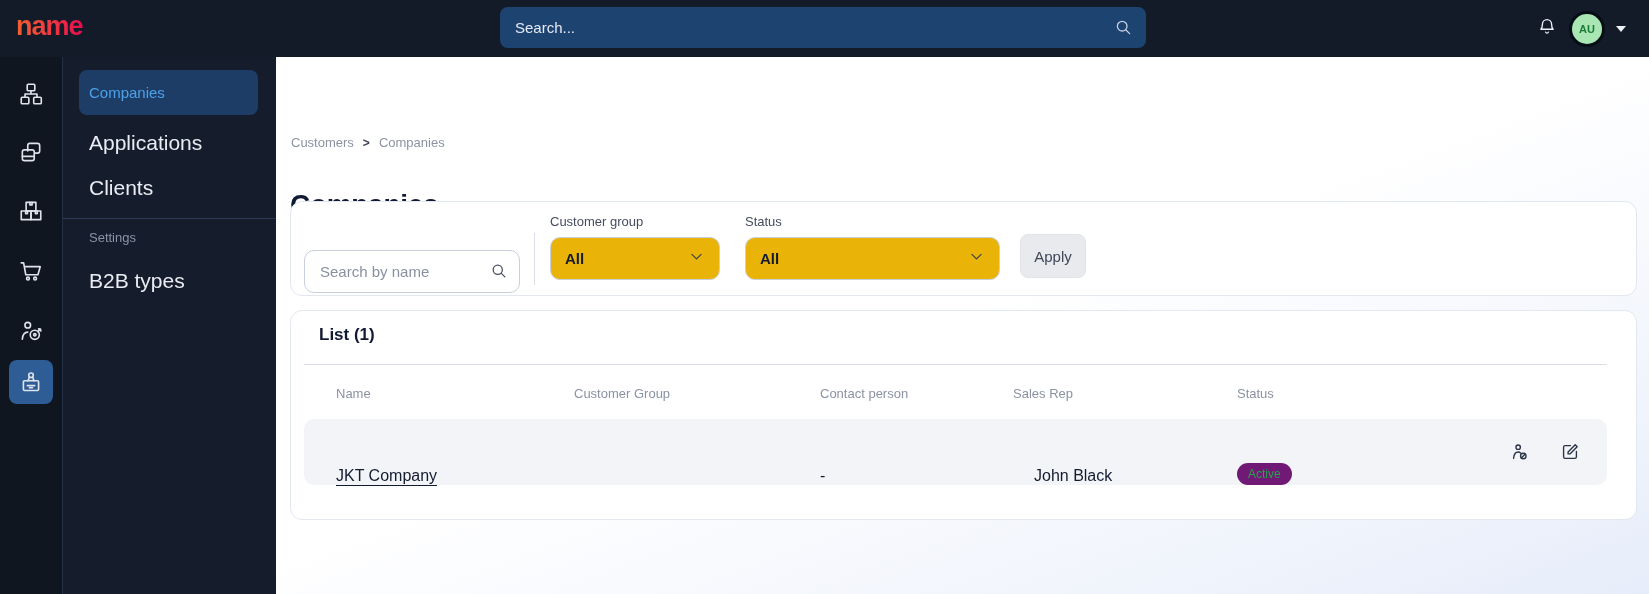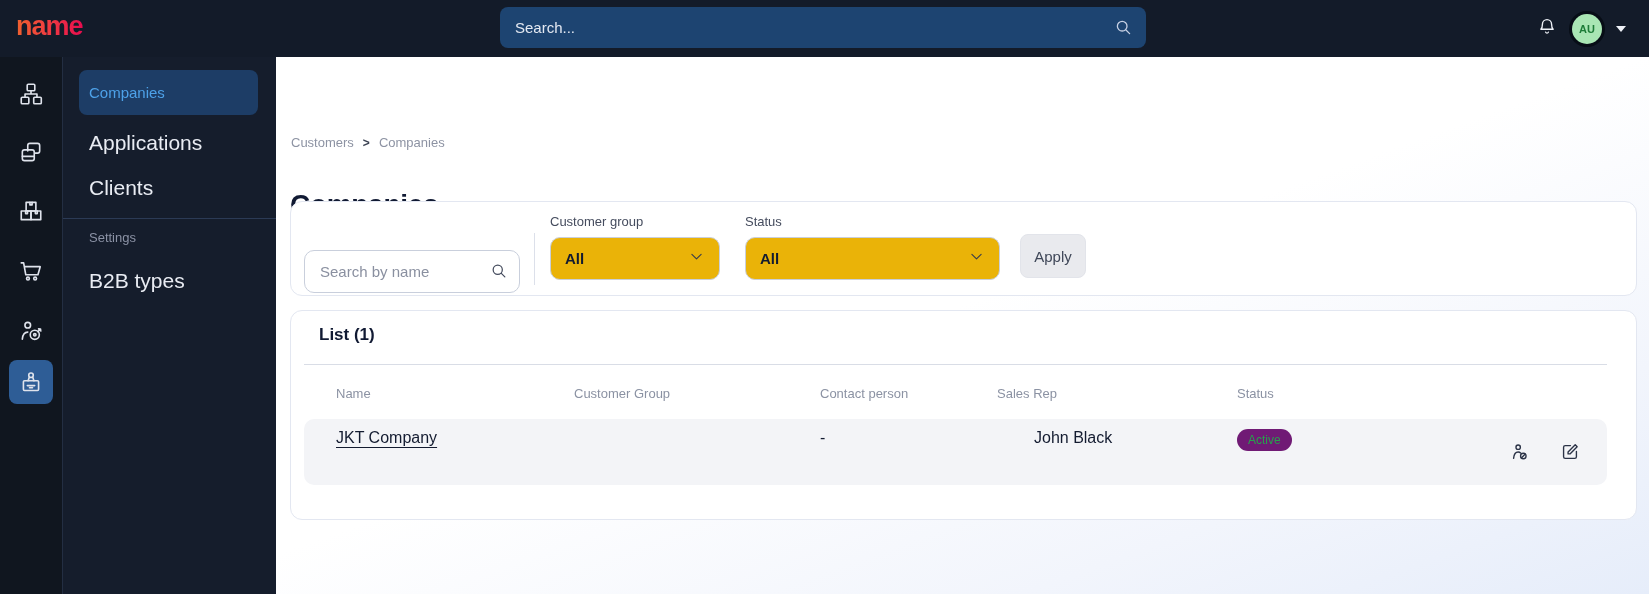--- a/index.html
+++ b/index.html
@@ -78,21 +78,21 @@
     cursor:pointer; }
   .clear { position:absolute; left:812px; top:32px; height:44px; display:flex; align-items:center;
     gap:9px; color:#9aa1b3; font-size:15px; cursor:pointer; }
 
   
   .list-title { position:absolute; left:28px; top:14px; font-size:17px; font-weight:700; color:#111a33; }
   .hdiv { position:absolute; left:13px; width:1303px; top:53px; height:1px; background:#d9dde6; }
   .col-h { position:absolute; top:75px; font-size:13px; color:#8b92a3; }
   .row { position:absolute; left:13px; top:108px; width:1303px; height:66px; background:#f3f4f7;
     border-radius:10px; cursor:pointer; }
-  .cell { position:absolute; top:10px; height:66px; display:flex; align-items:flex-start; font-size:16px;
+  .cell { position:absolute; top:0; height:66px; display:flex; align-items:flex-end; font-size:16px;
     color:#131b30; }
   .cell a { color:#131b30; text-decoration:underline; text-underline-offset:4px; cursor:pointer; }
   .badge { background:#701a75; color:#27a24b; font-size:12px; border-radius:12px; padding:4px 11px; }
   .row-ic { position:absolute; top:22px; width:22px; height:22px; color:#2b3347; cursor:pointer; }
 
   .ic { fill:none; stroke:currentColor; stroke-width:1.5; stroke-linecap:round; stroke-linejoin:round; }
 </style>
 </head>
 <body>
 
@@ -234,21 +234,21 @@
         <button class="btn-apply">Apply</button>
       </div>
 
       <div class="card list-card">
         <div class="list-title">List (1)</div>
         <div class="hdiv"></div>
 
         <div class="col-h" style="left:45px">Name</div>
         <div class="col-h" style="left:283px">Customer Group</div>
         <div class="col-h" style="left:529px">Contact person</div>
-        <div class="col-h" style="left:706px">Sales Rep</div>
+        <div class="col-h" style="left:722px">Sales Rep</div>
         <div class="col-h" style="left:946px">Status</div>
 
         <div class="row">
           <div class="cell" style="left:32px">
             <a>JKT Company</a>
           </div>
           <div class="cell" style="left:516px">-</div>
           <div class="cell" style="left:730px">John Black</div>
           <div class="cell" style="left:933px">
             <span class="badge">Active</span>

